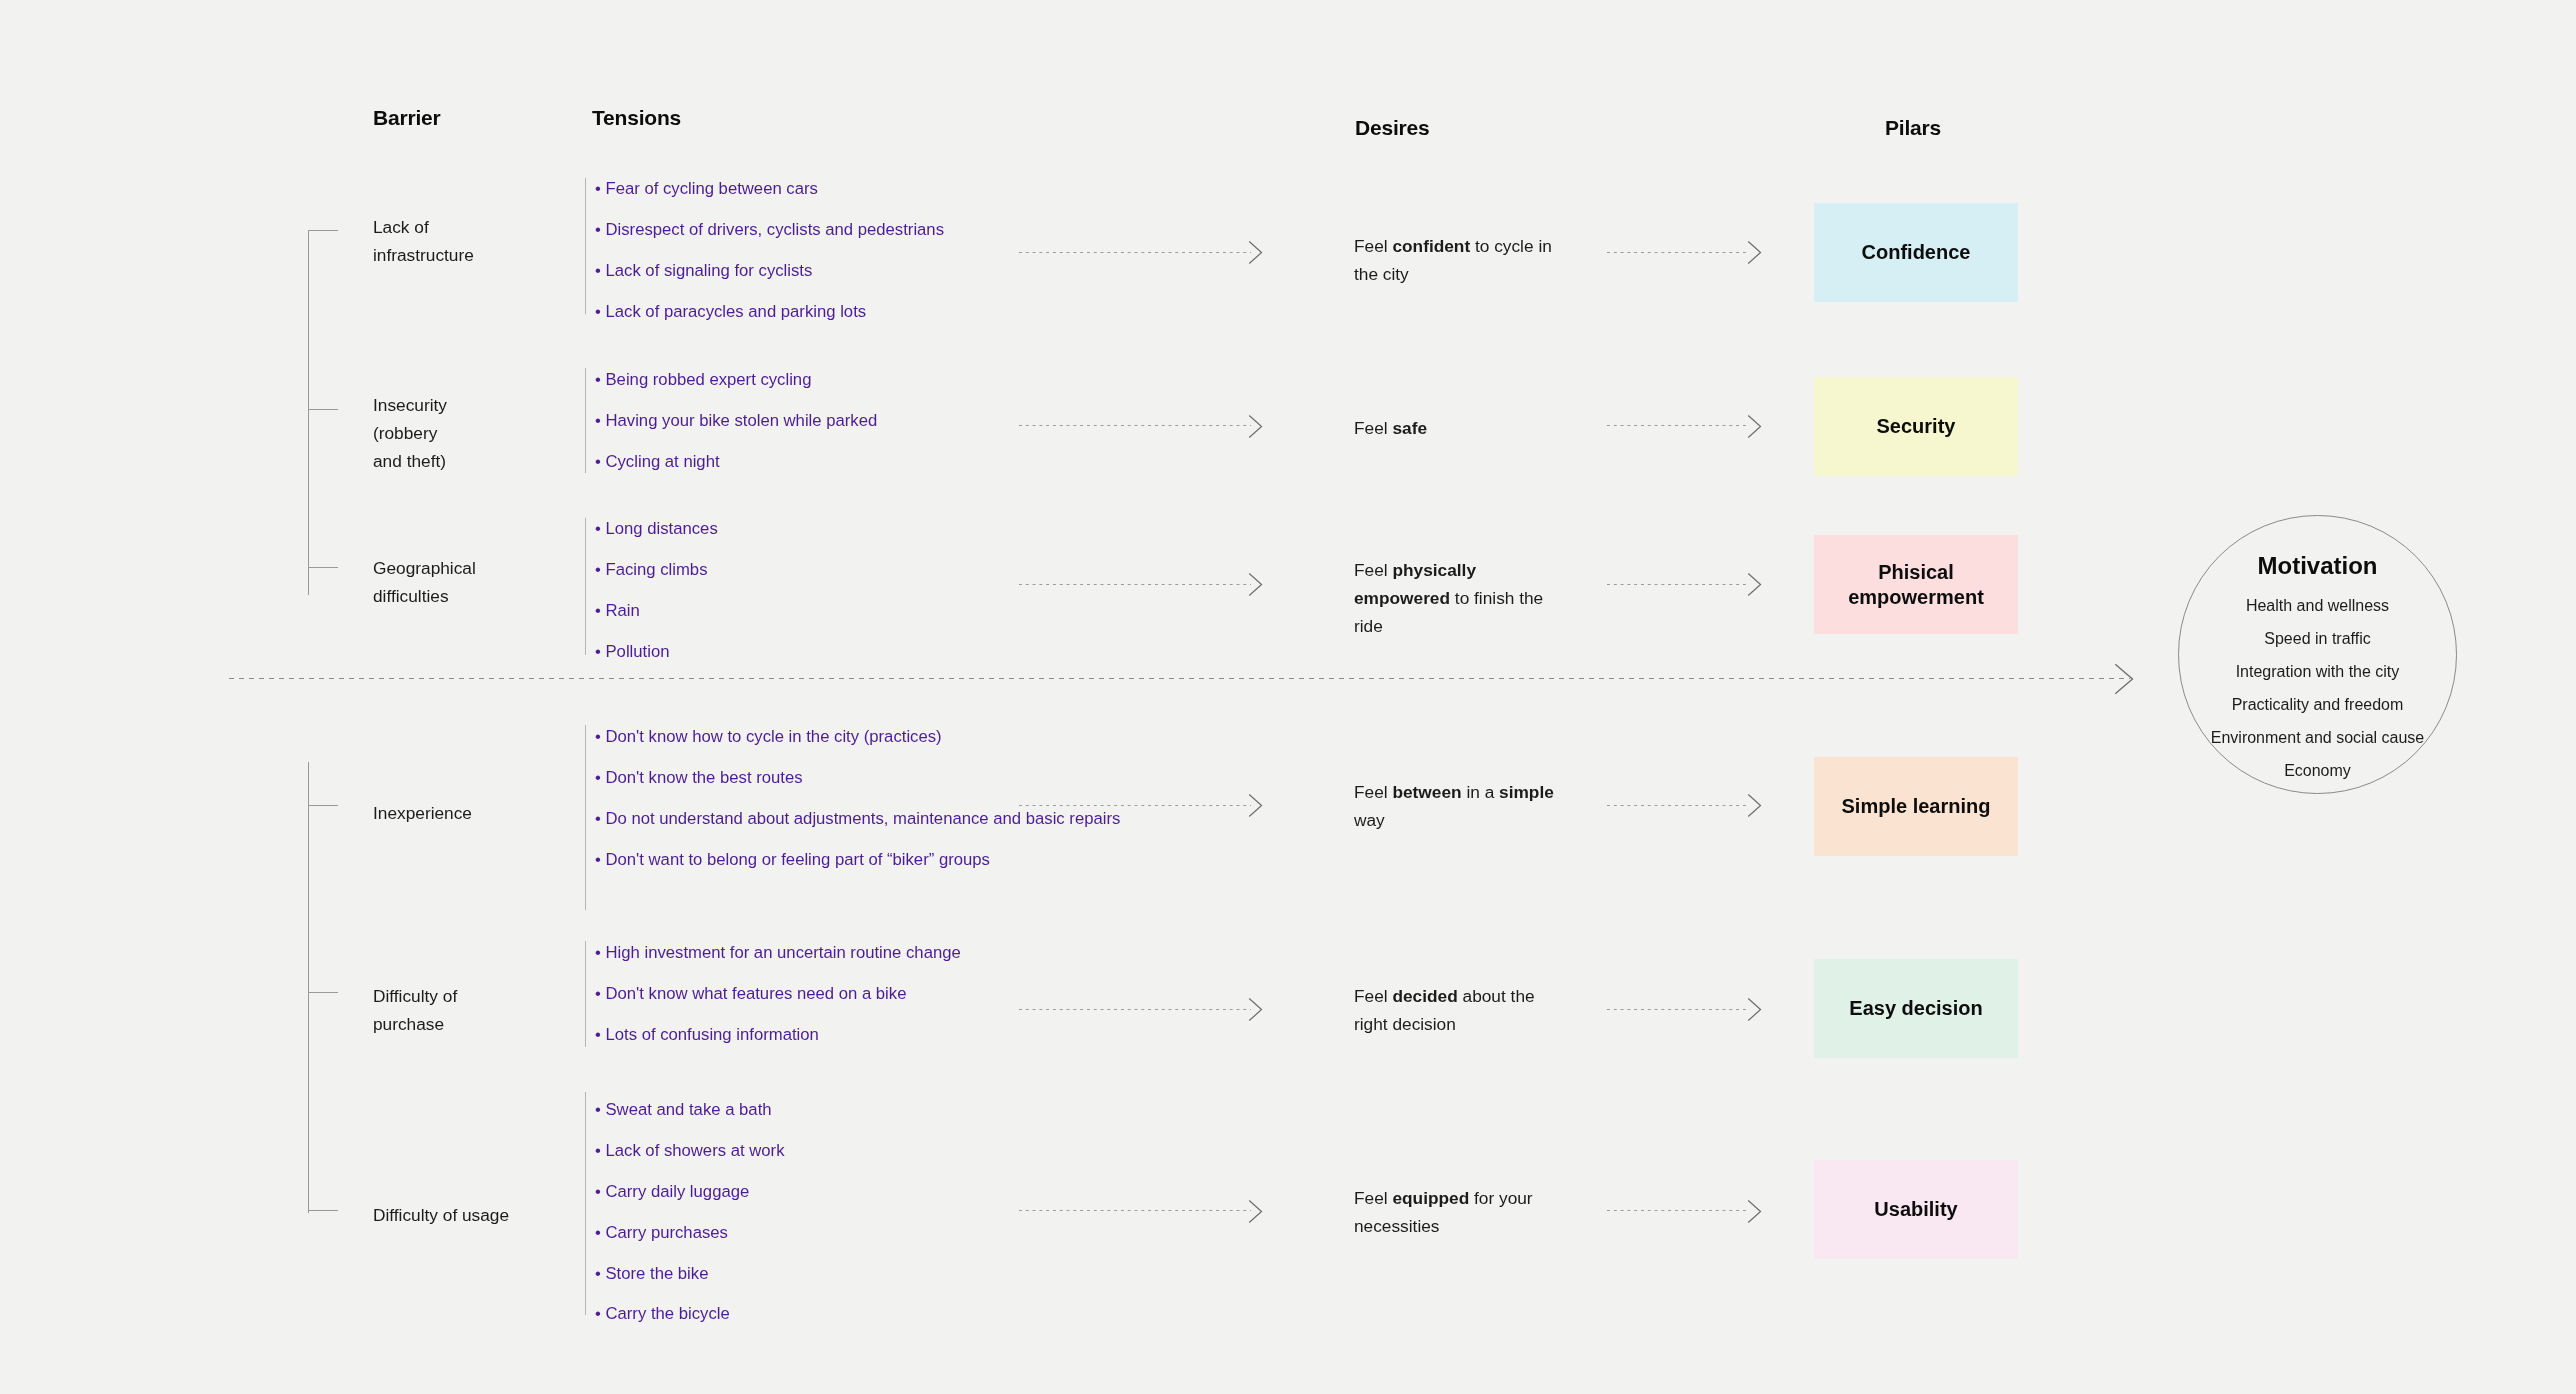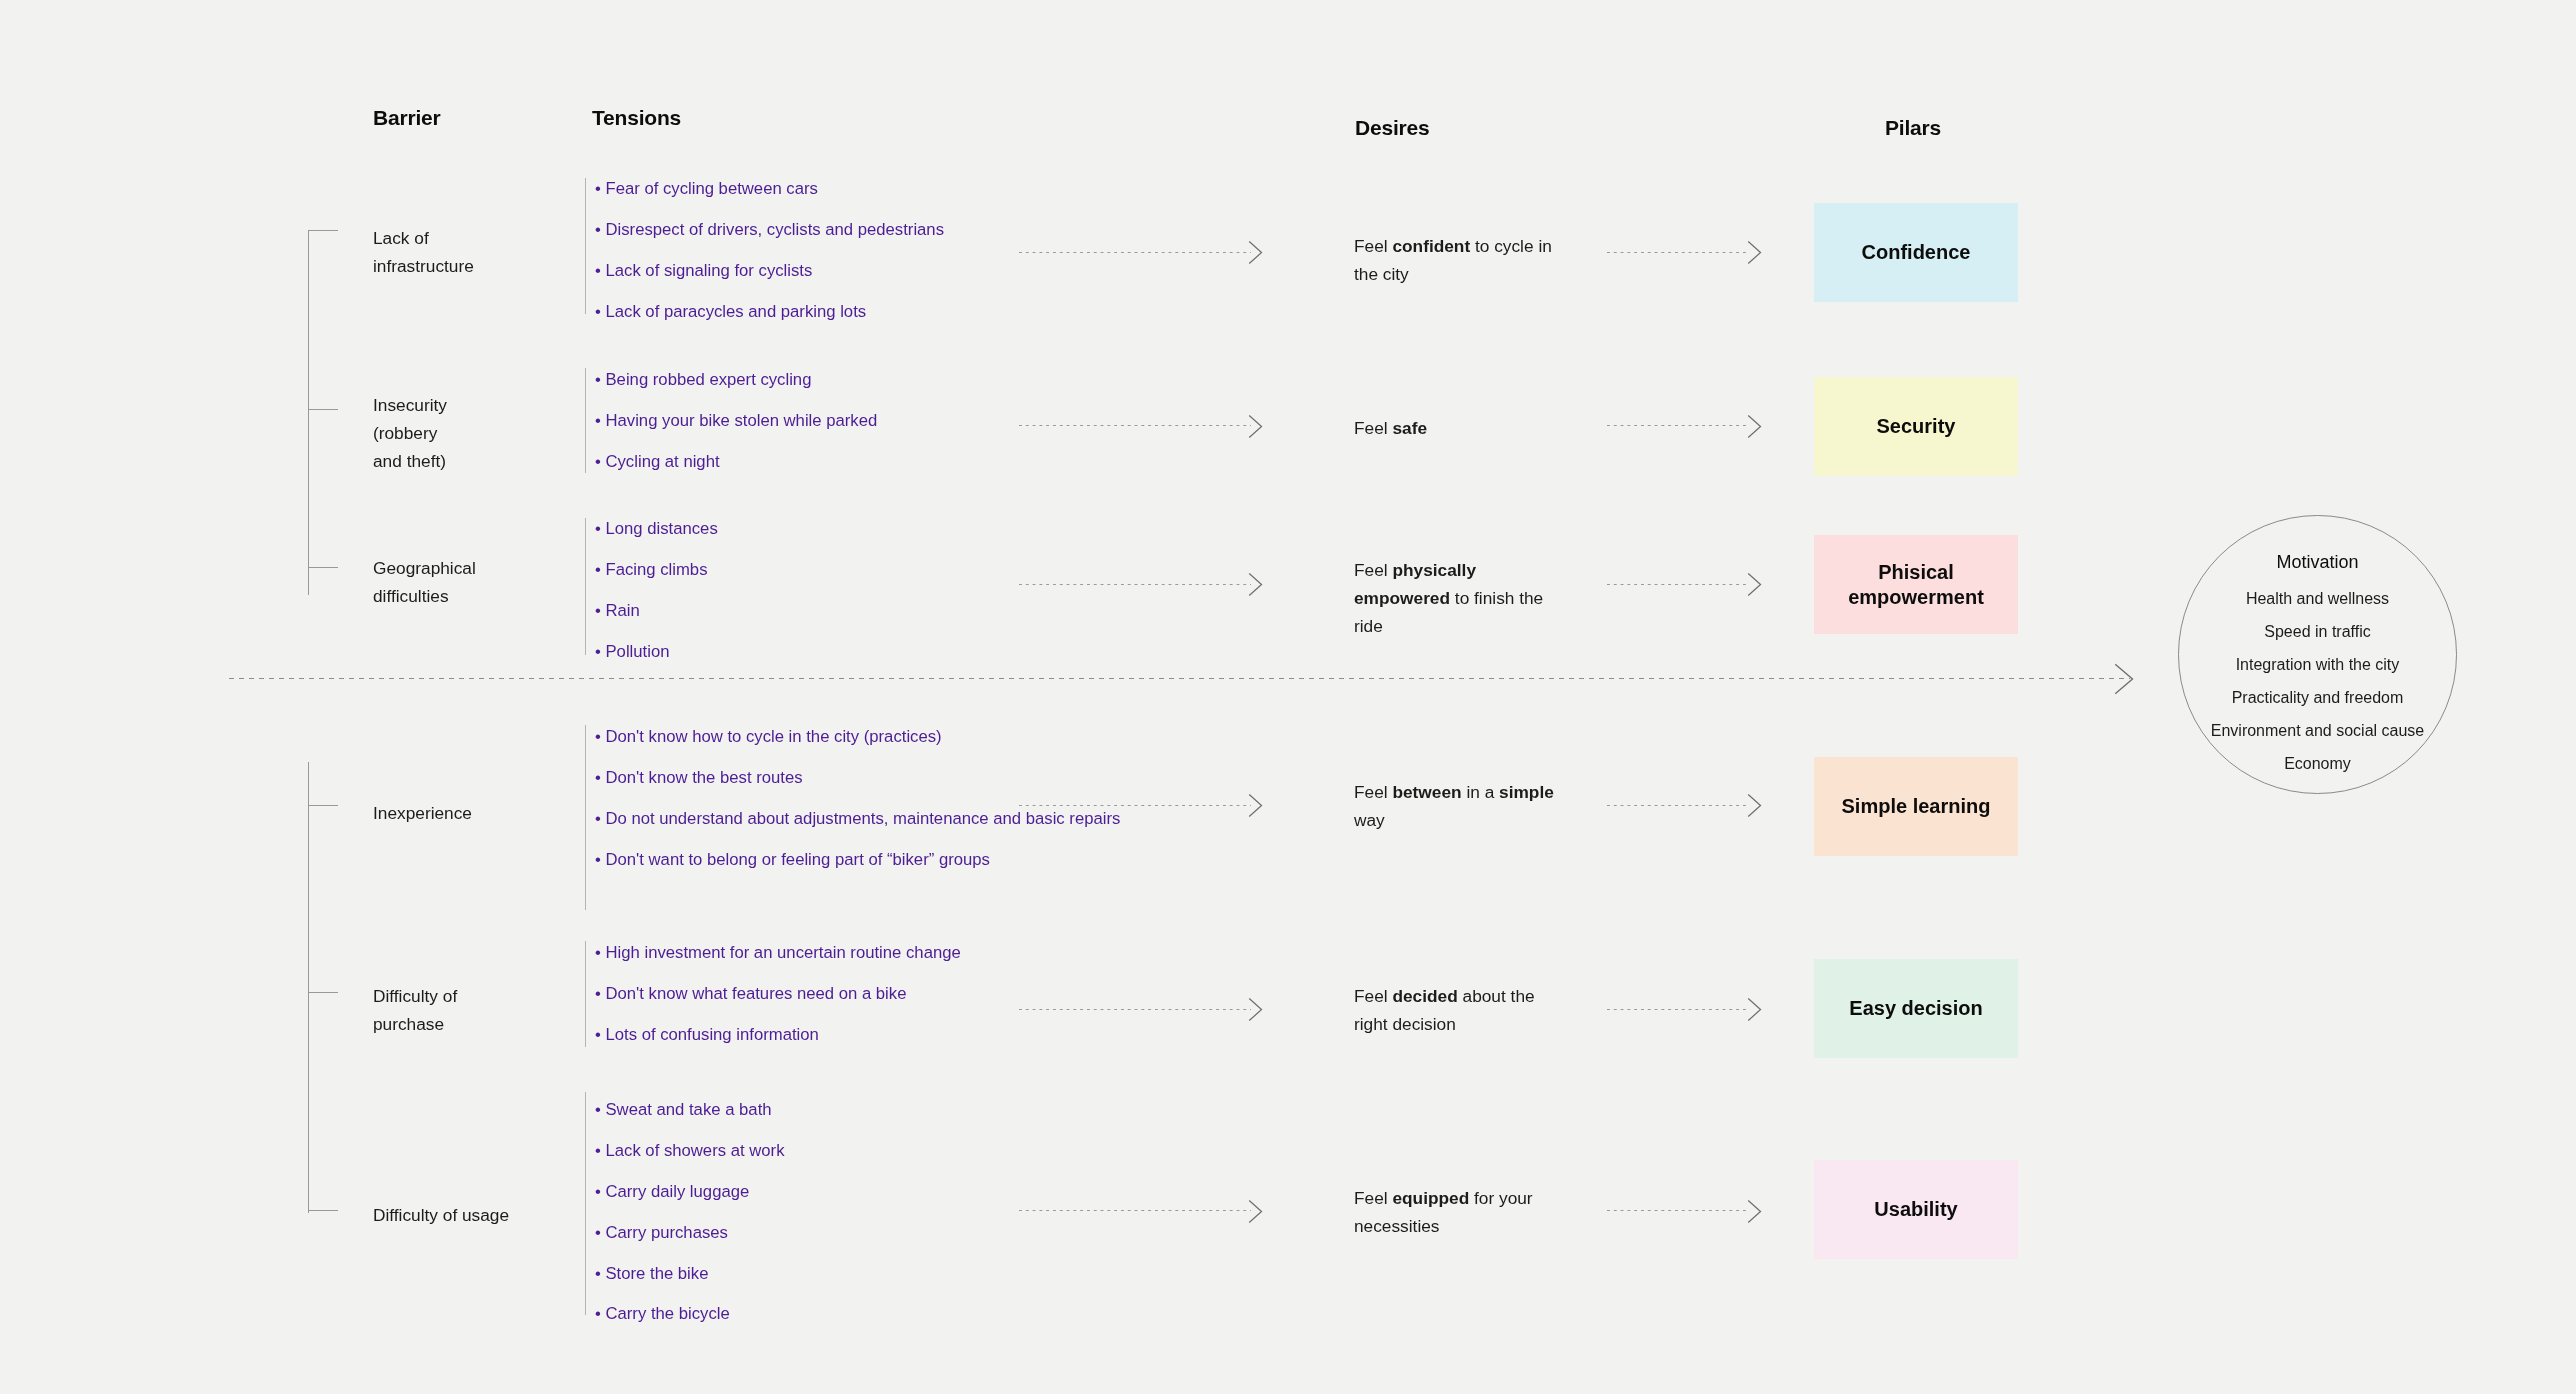--- a/index.html
+++ b/index.html
@@ -177,22 +177,22 @@
     border-radius: 50%;
     border: 0.9px solid #8a8a8a;
     background: transparent;
     display: flex;
     flex-direction: column;
     align-items: center;
     padding-top: 36px;
     box-sizing: border-box;
   }
   .motivation-title {
-    font-size: 18px;
-    font-weight: 400;
+    font-size: 24px;
+    font-weight: 700;
     color: #0d0d0d;
     margin-bottom: 17.3px;
   }
   .motivation-item {
     font-size: 16px;
     color: #1c1c1c;
     margin-bottom: 15px;
     text-align: center;
     white-space: nowrap;
   }
@@ -218,21 +218,21 @@
   <div class="bracket-line" style="top:230px;  height:365px;"></div>
   <div class="bracket-line" style="top:762px; height:451px;"></div>
 
   <div class="bracket-tick" style="left:308px; top:230px;"></div>
   <div class="bracket-tick" style="left:308px; top:409px;"></div>
   <div class="bracket-tick" style="left:308px; top:567px;"></div>
   <div class="bracket-tick" style="left:308px; top:805px;"></div>
   <div class="bracket-tick" style="left:308px; top:992px;"></div>
   <div class="bracket-tick" style="left:308px; top:1210px;"></div>
 
-  <div class="barrier-label" style="left:373px; top:224px;">Lack of<br>infrastructure</div>
+  <div class="barrier-label" style="left:373px; top:213px;">Lack of<br>infrastructure</div>
   <div class="tension-rule" style="top:178px; height:136px;"></div>
   <div class="tension-list" style="top:179px;">
     <div class="tension-item">• Fear of cycling between cars</div>
     <div class="tension-item">• Disrespect of drivers, cyclists and pedestrians</div>
     <div class="tension-item">• Lack of signaling for cyclists</div>
     <div class="tension-item">• Lack of paracycles and parking lots</div>
   </div>
   <div class="conn" style="left:1019px; top:252px; width:232px;"></div>
   <div class="conn-head" style="left:1248px; top:240px;">
     <svg width="16" height="25" viewBox="0 0 26 40">

